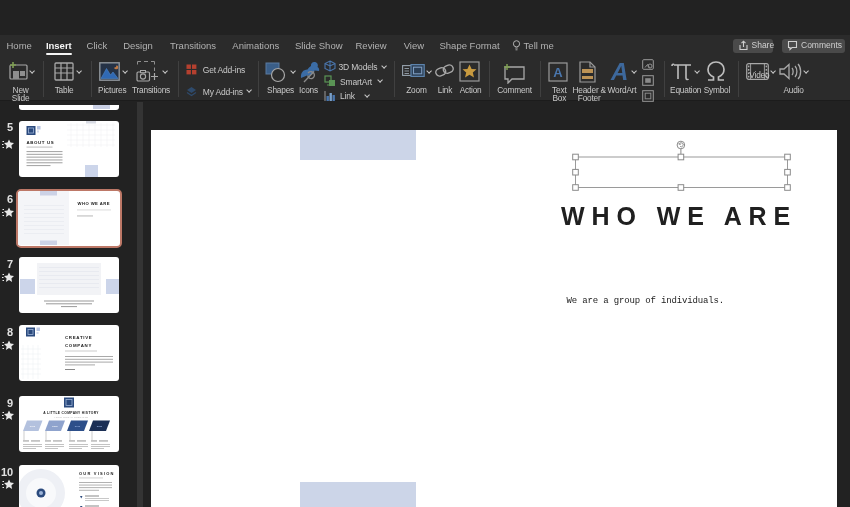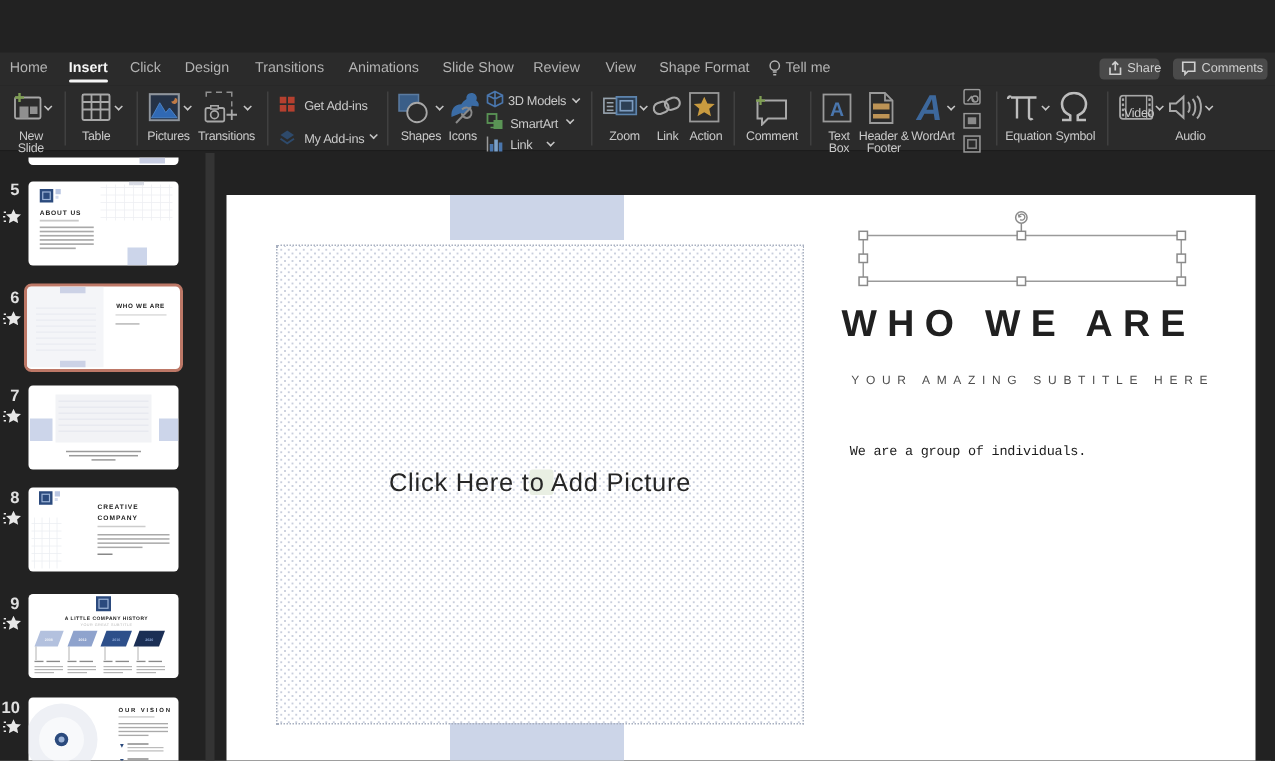--- a/index.html
+++ b/index.html
@@ -474,26 +474,21 @@
       <div class="thumb" style="top:430px; height:10px; border-radius:3px 3px 0 0;">
         <svg width="100" height="10" viewBox="0 0 100 10">
           <rect x="19" y="2.5" width="22" height="5" rx="1" fill="#d8dae2"></rect>
           <text x="60" y="8.5" font-size="3.6" font-weight="bold" letter-spacing="0.5" fill="#1a1a1a" font-family="Liberation Sans">OUR MISSION</text>
         </svg>
       </div>
     </div>
     <div id="slide">
       <div class="bluerect" style="left:149px; top:0; width:116px; height:30px;"></div>
       <div class="bluerect" style="left:149px; top:352px; width:116px; height:35px;"></div>
-      <div id="pholder">
-        <div style="position:absolute; left:168px; top:149px; width:16px; height:17px; background:#e9efe3; border-radius:2px;"></div>
-        <div id="phtext">Click Here to Add Picture</div>
-      </div>
       <div id="title">WHO WE ARE</div>
-      <div id="subtitle">YOUR AMAZING SUBTITLE HERE</div>
       <div id="bodytext">We are a group of individuals.</div>
       <svg id="selbox" style="position:absolute; left:415px; top:4px;" width="230" height="60" viewBox="0 0 230 60">
         <circle cx="114.9" cy="11" r="3.8" fill="#fff" stroke="#8a8a8a" stroke-width="1"></circle>
         <path d="M113.3 10.2 A2 2 0 1 1 114.1 12.4" fill="none" stroke="#8a8a8a" stroke-width="0.9"></path>
         <path d="M112.9 9 L113.3 10.6 L114.9 10.2" fill="none" stroke="#8a8a8a" stroke-width="0.8"></path>
         <line x1="114.9" y1="14.8" x2="114.9" y2="20" stroke="#8a8a8a" stroke-width="1"></line>
         <rect x="9.5" y="23" width="212" height="30.5" fill="none" stroke="#9a9a9a" stroke-width="1"></rect>
         <g fill="#ffffff" stroke="#8a8a8a" stroke-width="1">
           <rect x="6.7" y="20.2" width="5.6" height="5.6"></rect>
           <rect x="112.1" y="20.2" width="5.6" height="5.6"></rect>

